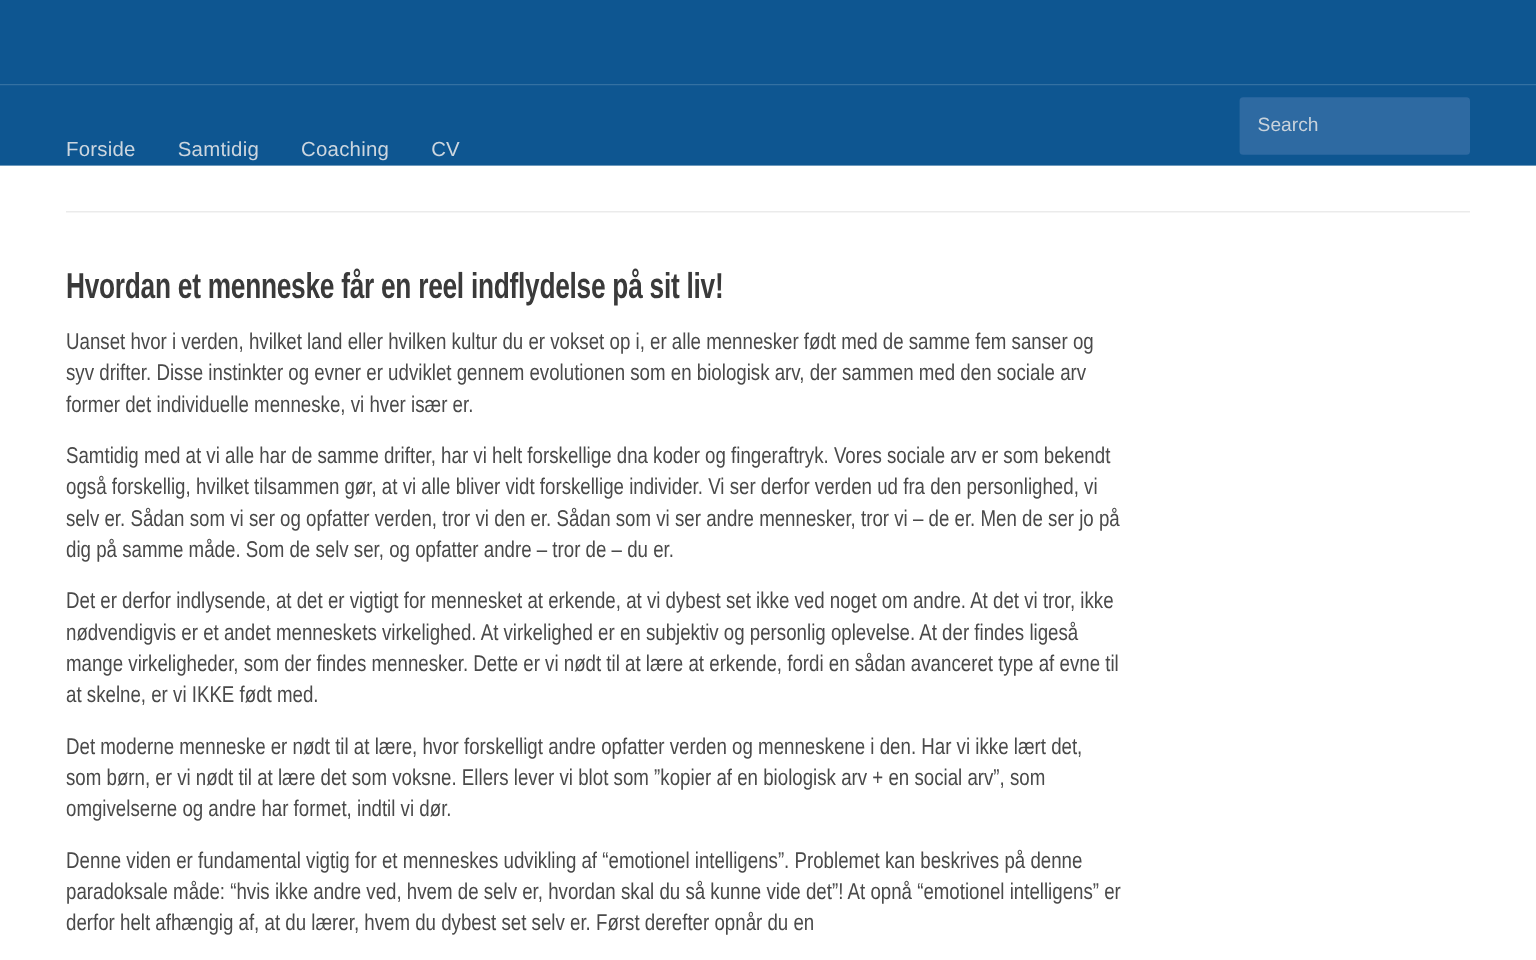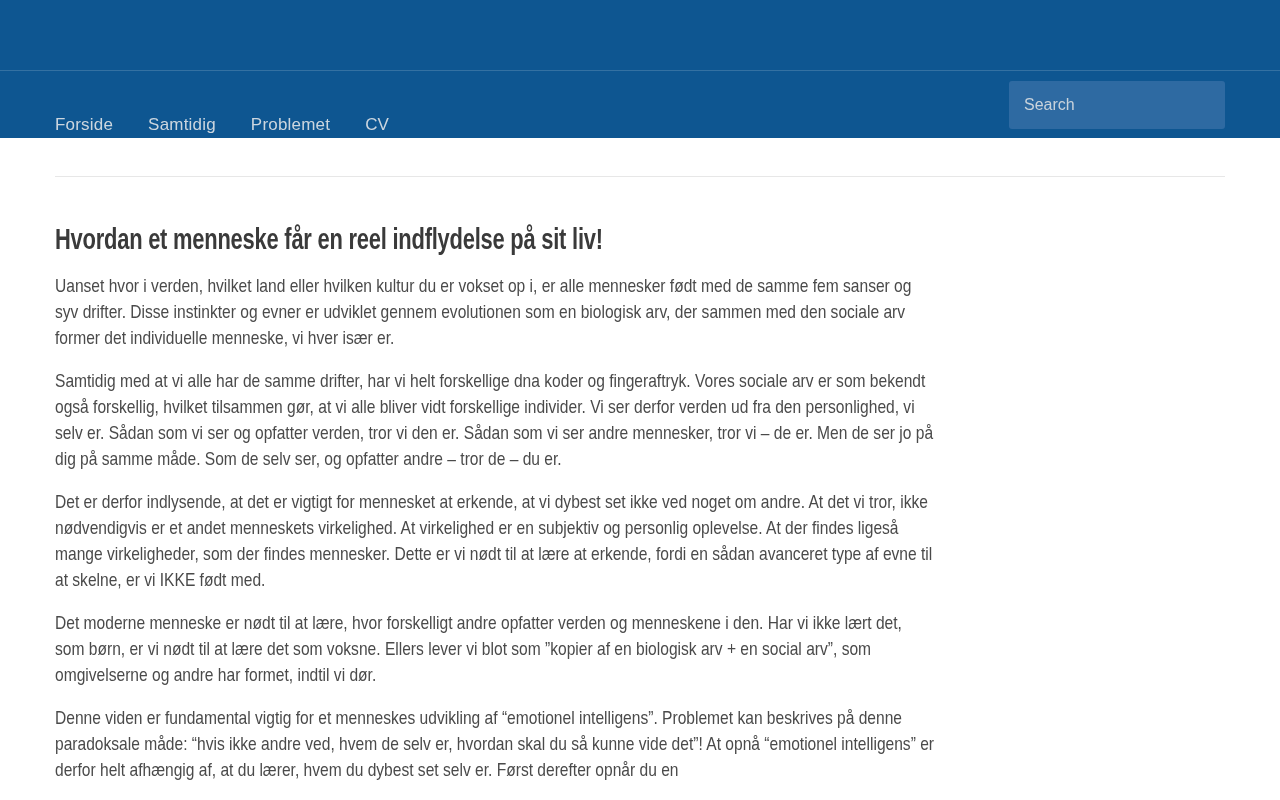--- a/index.html
+++ b/index.html
@@ -41,21 +41,21 @@
     font-size: 17px;
     text-decoration: none;
     cursor: pointer;
     letter-spacing: 0.2px;
   }
 
   
   .search-box {
     display: flex;
     align-items: stretch;
-    width: 216px;
+    width: 192px;
     height: 48px;
     background: #2e6aa2;
     border-radius: 3px;
     overflow: hidden;
   }
   .search-input {
     flex: 1;
     background: transparent;
     border: none;
     outline: none;
@@ -107,21 +107,21 @@
 </head>
 <body>
 
 <header class="top-bar"></header>
 
 <nav class="nav-bar">
   <div class="container nav-inner">
     <ul class="nav-menu">
       <li><a>Forside</a></li>
       <li><a>Samtidig</a></li>
-      <li><a>Problemet</a></li>
+      <li><a>Coaching</a></li>
       <li><a>CV</a></li>
     </ul>
     <form class="search-box">
       <input type="text" class="search-input" placeholder="Search" style="">
       <button type="submit" class="search-button">
         <svg width="24" height="24" viewBox="0 0 24 24" fill="none" stroke="#ffffff" stroke-width="2.6" stroke-linecap="round">
           <circle cx="10.5" cy="10.5" r="6.2"></circle>
           <line x1="15.3" y1="15.3" x2="20.5" y2="20.5"></line>
         </svg>
       </button>

